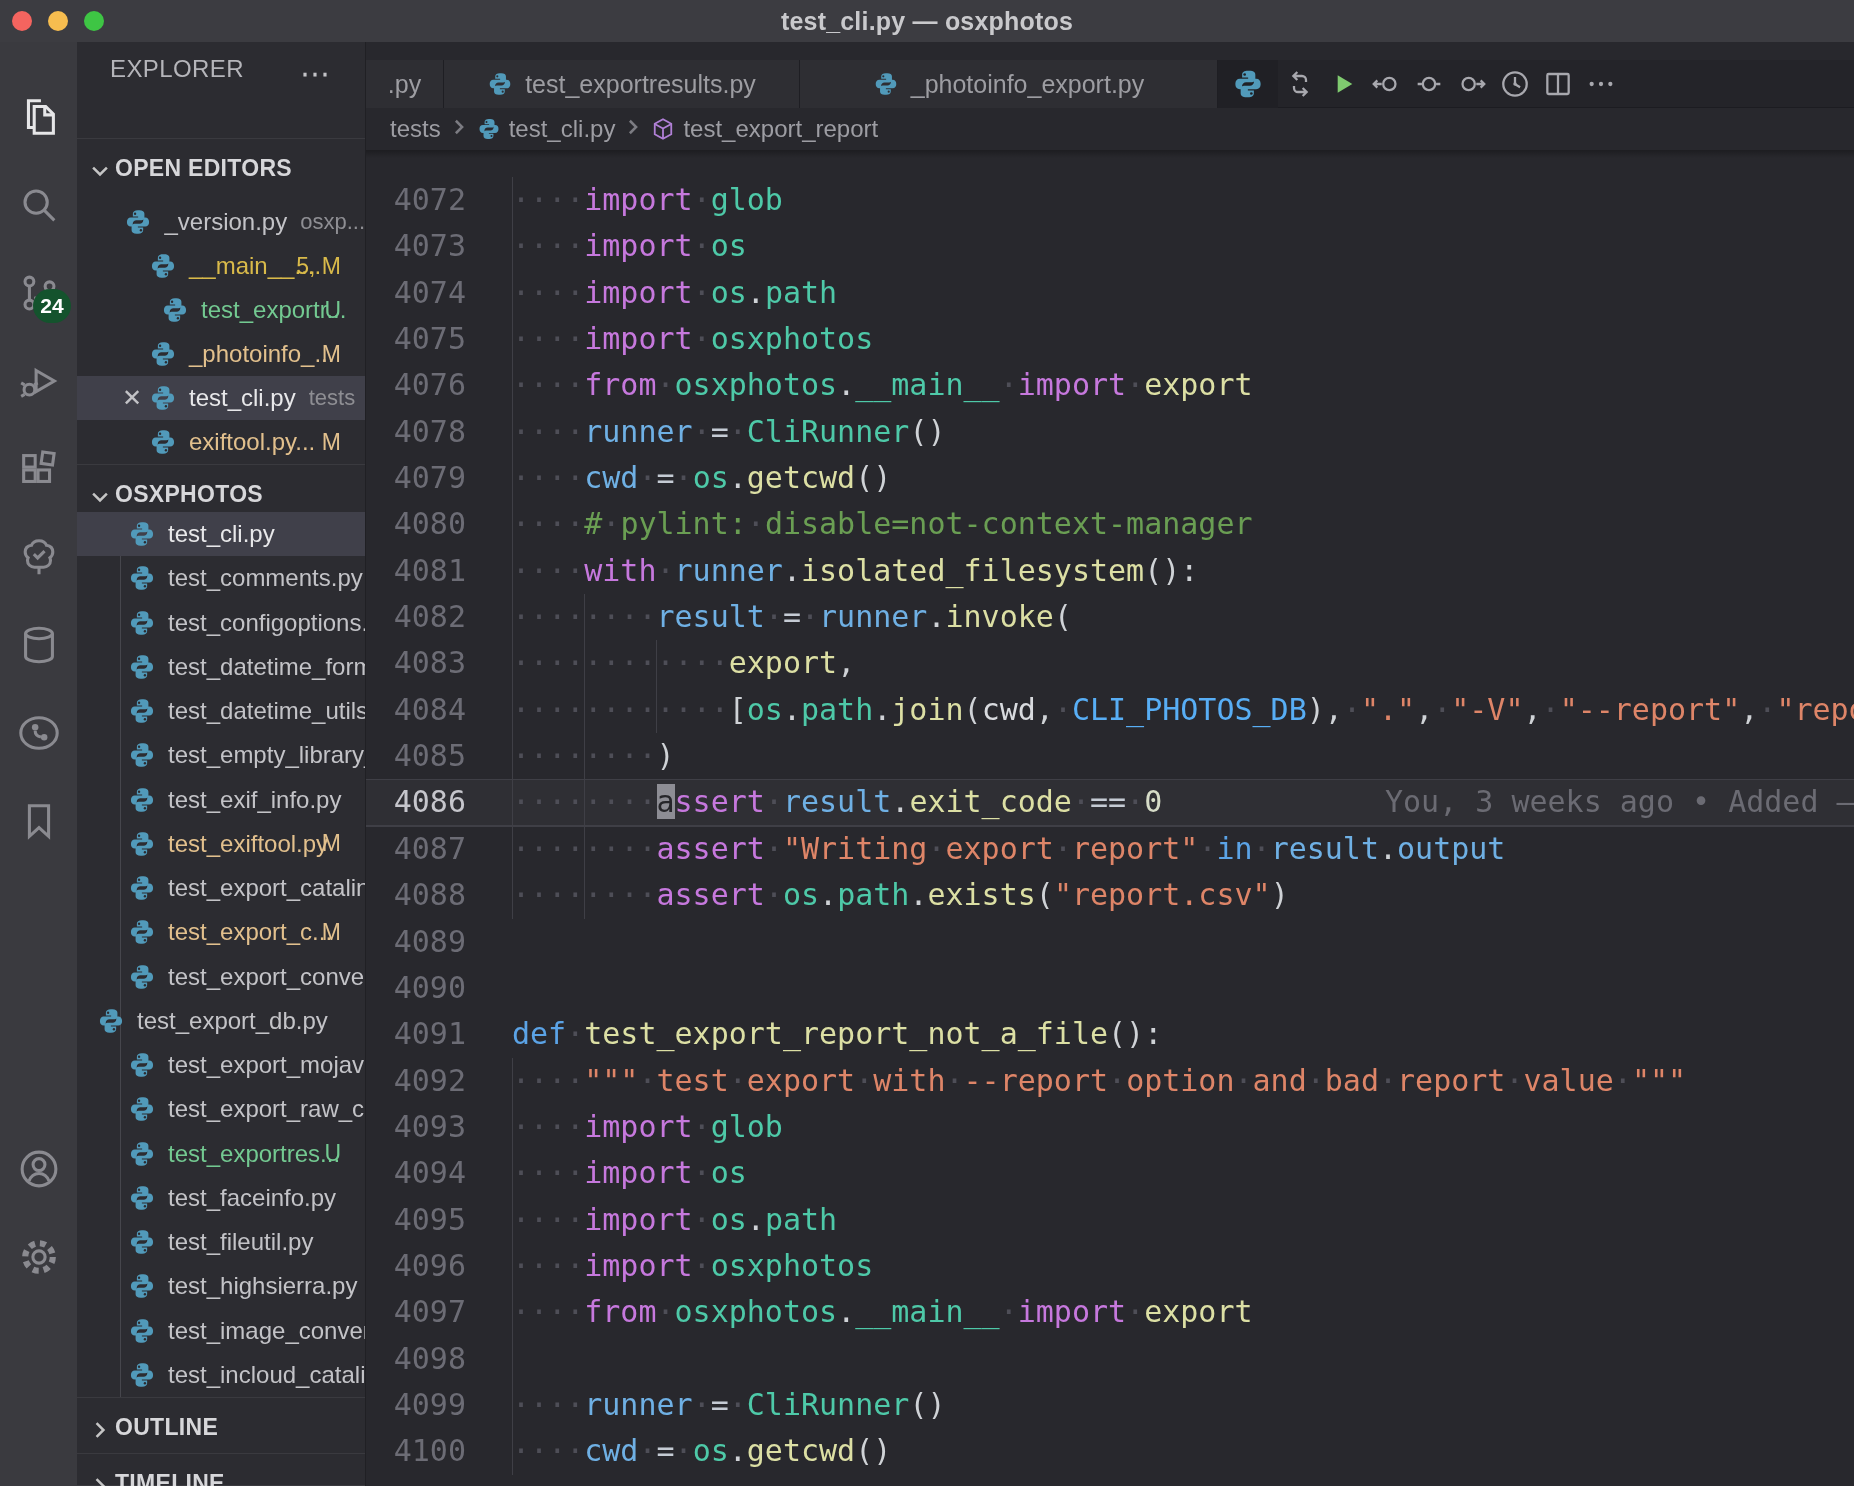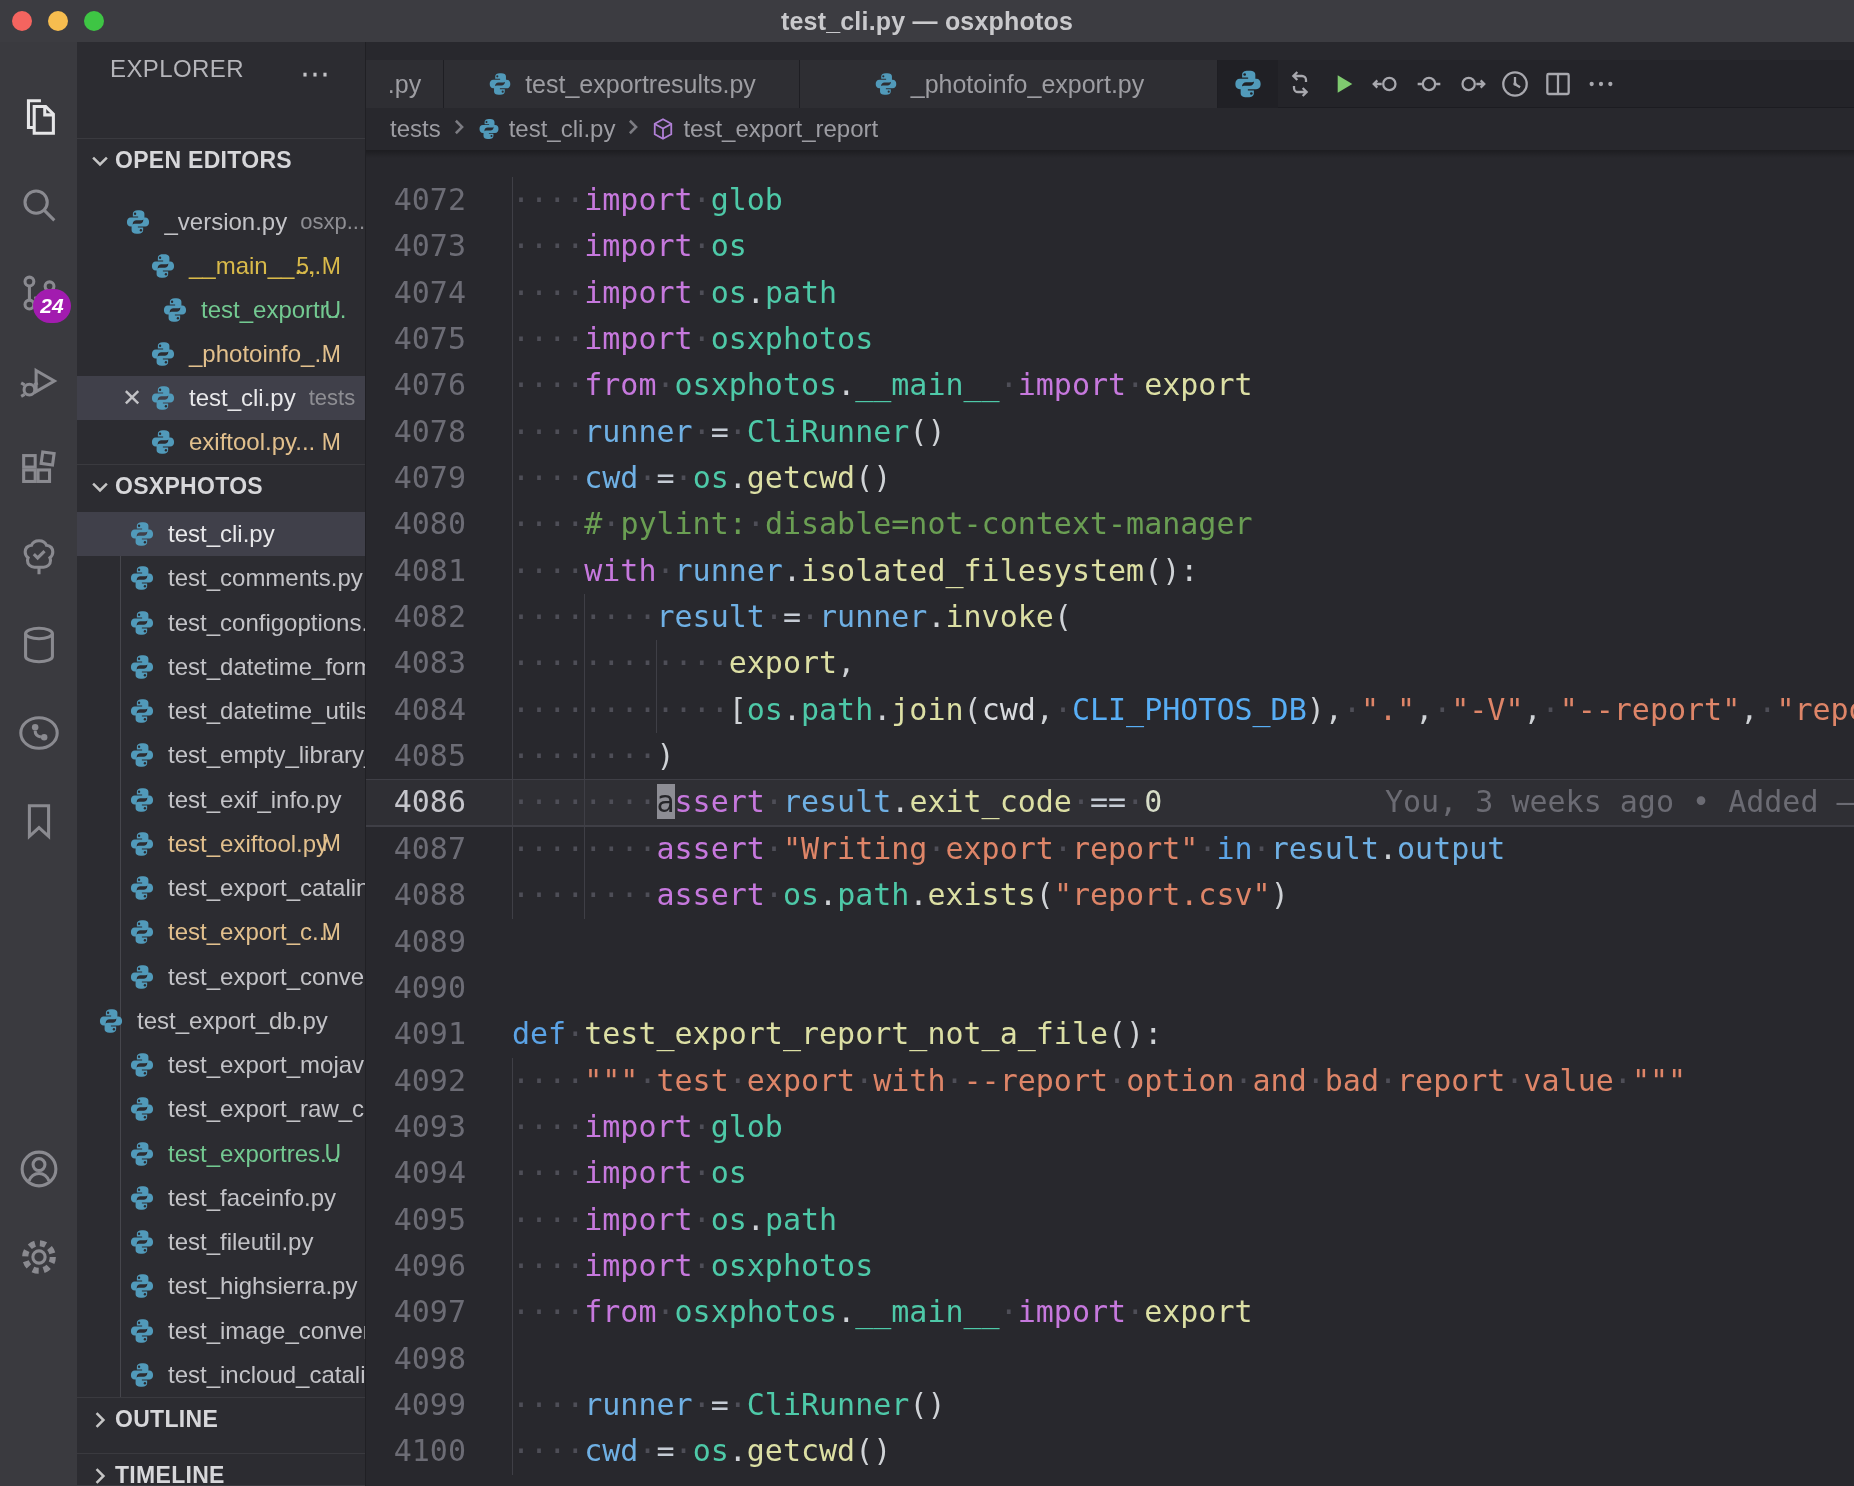--- a/index.html
+++ b/index.html
@@ -14,30 +14,30 @@
   .light { width:20px; height:20px; border-radius:50%; }
   #win-title { color:#c9c9cc; font-size:25px; font-weight:700; letter-spacing:.2px; }
 
   
   #activitybar { position:absolute; left:0; top:42px; width:77px; height:1444px; background:#3a3a3f; }
   .act-icon { position:absolute; left:0; width:77px; height:64px; display:flex; align-items:center;
     justify-content:center; cursor:pointer; }
   .act-icon svg { width:46px; height:46px; stroke:#8a8a90; fill:none; stroke-width:1.6; }
   .act-icon.active svg { stroke:#e6e6e8; }
   .act-badge { position:absolute; right:6px; bottom:2px; min-width:38px; height:34px; border-radius:18px;
-    background:#a21caf; color:#fff; font-size:21px; font-weight:700; display:flex; align-items:center;
-    justify-content:center; padding:0 6px;font-style:italic; }
+    background:#14532d; color:#fff; font-size:21px; font-weight:700; display:flex; align-items:center;
+    justify-content:center; padding:0 6px; }
 
   
   #sidebar { position:absolute; left:77px; top:42px; width:289px; height:1444px; background:#2c2c31;
     border-right:1px solid #202024; }
   #sb-header { position:absolute; left:0; top:0; width:100%; height:54px; display:flex; align-items:center; }
   #sb-header .sb-title { color:#b5b5ba; font-size:24px; margin-left:33px; letter-spacing:.4px; }
   #sb-header .kebab { position:absolute; right:32px; top:14px; color:#c2c2c6; font-size:30px; letter-spacing:3px; cursor:pointer; }
-  .sect-head { position:absolute; left:0; width:100%; height:44px; display:flex; align-items:center;
+  .sect-head { position:absolute; left:0; width:100%; height:44px; display:flex; align-items:flex-end;
     color:#d7d7da; font-weight:700; font-size:23px; letter-spacing:.3px; cursor:pointer;
     border-top:1px solid rgba(255,255,255,.07); }
   .sect-head .chev { width:30px; margin-left:8px; display:flex; justify-content:center; }
   .chev svg { width:22px; height:22px; stroke:#c5c5c5; stroke-width:1.8; fill:none; }
   .row { position:absolute; left:0; width:100%; height:44px; display:flex; align-items:center;
     font-size:24px; color:#c3c3c7; cursor:pointer; white-space:nowrap; overflow:hidden; }
   .row.selected { background:#40404a; }
   .row .closex { width:34px; margin-left:38px; color:#c2c2c6; font-size:24px; text-align:center; }
   .row .xspacer { width:34px; margin-left:38px; }
   .row .pyicon, .trow .pyicon { width:28px; height:28px; margin-right:12px; flex:0 0 auto; }

